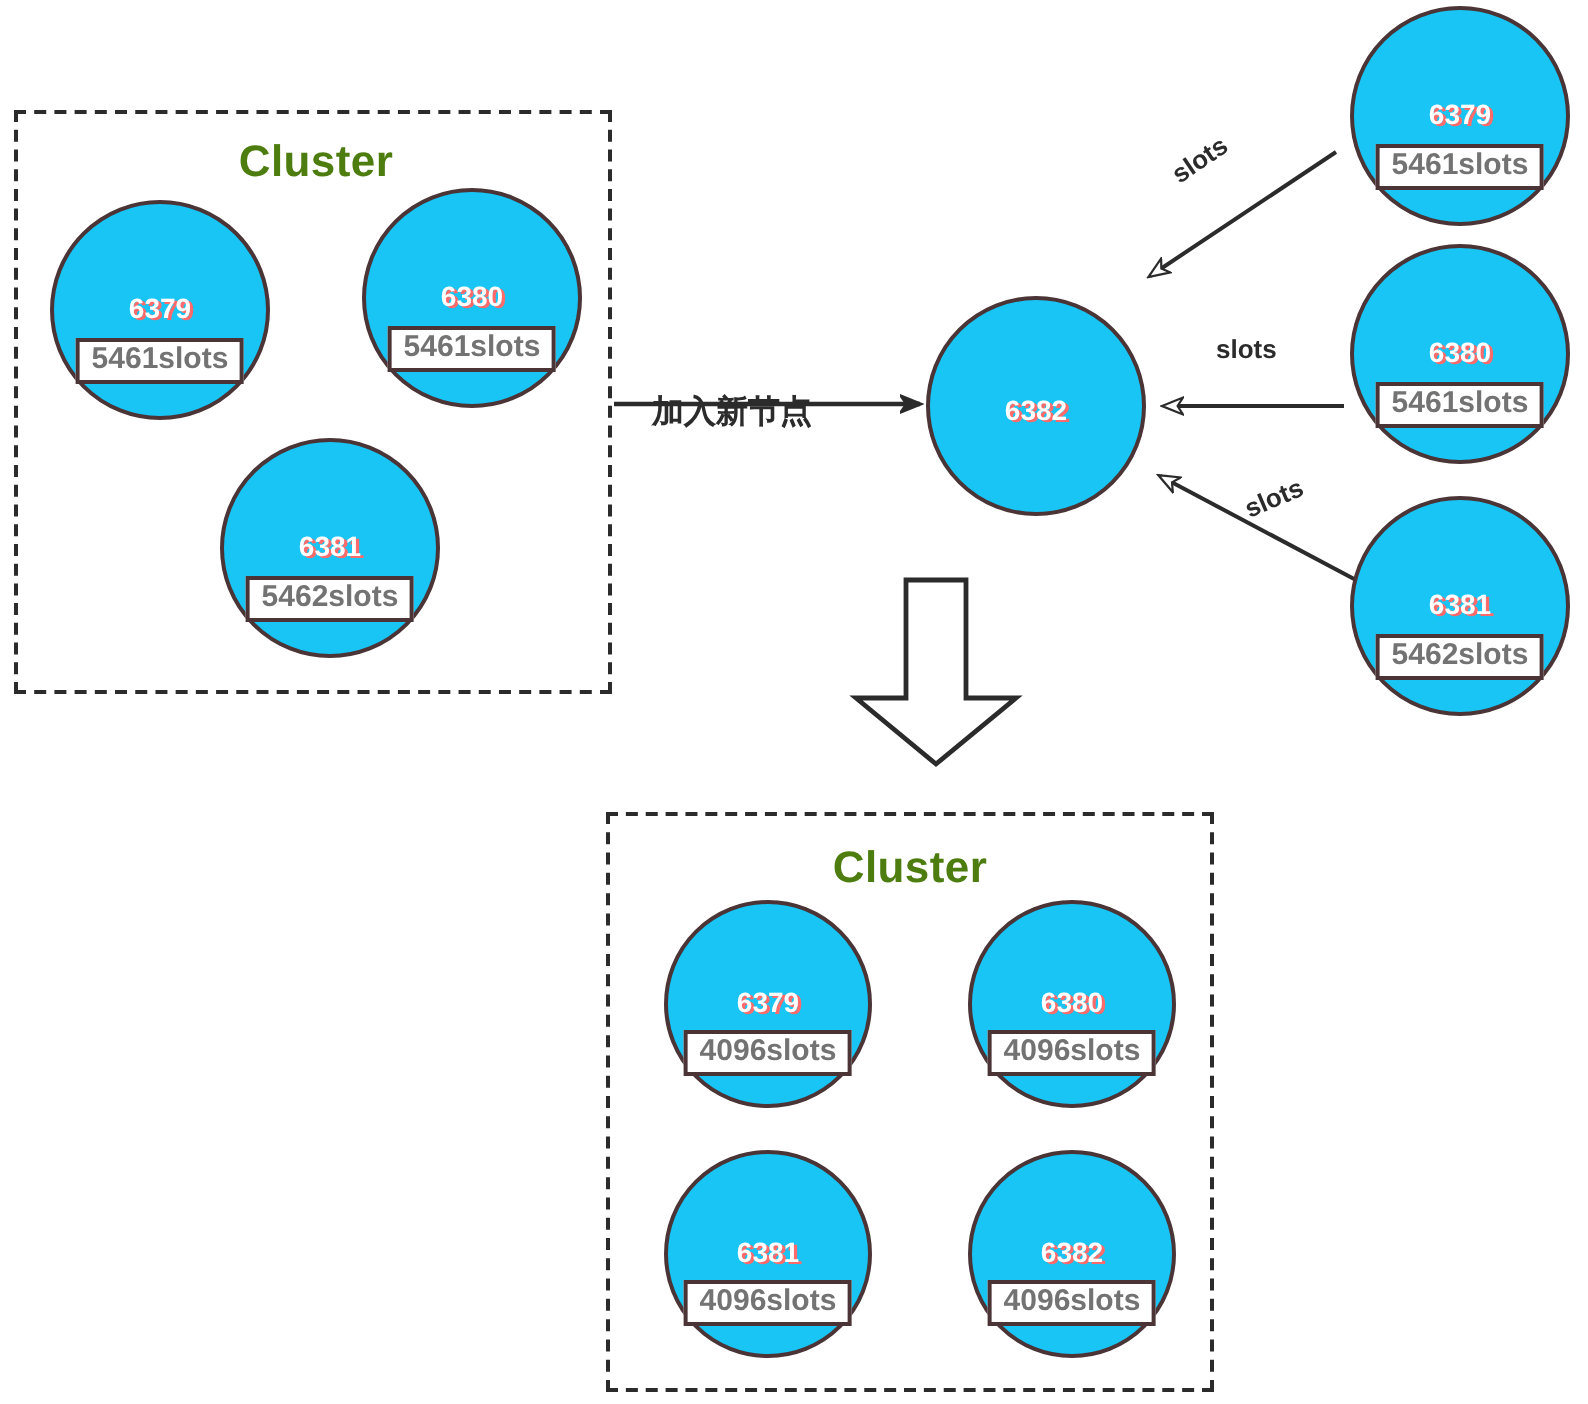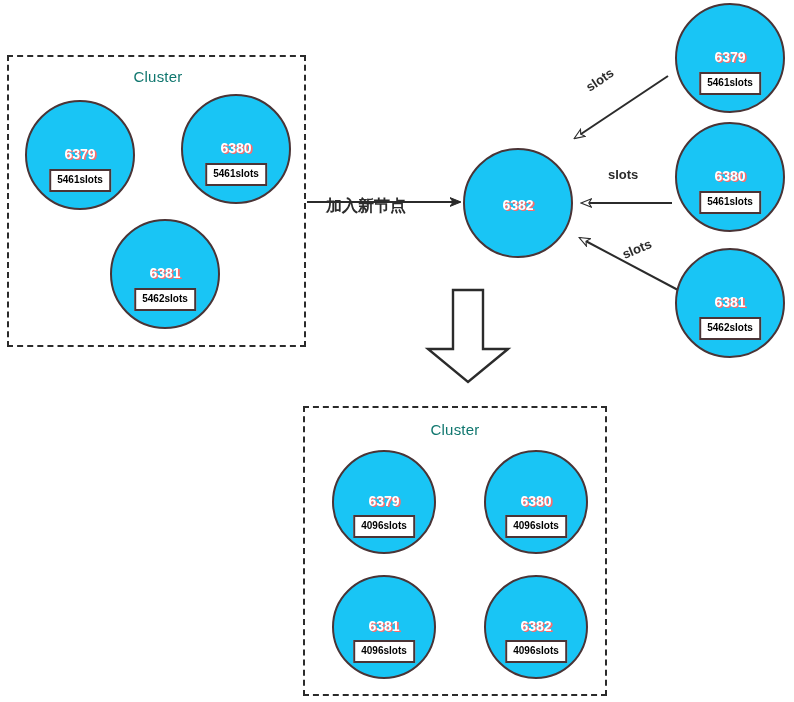--- a/index.html
+++ b/index.html
@@ -11,23 +11,23 @@
 
   
   .cluster-box{
     position:absolute;
     border:2px dashed #2b2b2b;
     box-sizing:border-box;
     background:transparent;
   }
   .cluster-title{
     position:absolute;
-    font-size:15px;
-    font-weight:normal;
-    color:#0f766e;
+    font-size:22px;
+    font-weight:bold;
+    color:#4d7c0f;
     letter-spacing:.2px;
     white-space:nowrap;
     transform:translateX(-50%);
   }
 
   
   .node{
     position:absolute;
     border-radius:50%;
     background:#19c5f5;
@@ -43,22 +43,22 @@
     color:#ffffff;
     text-shadow:1.6px 1.2px 0 #ff6b6b;
     white-space:nowrap;
   }
   .node-slots{
     position:absolute;
     left:50%;
     transform:translateX(-50%);
     background:#ffffff;
     border:2px solid #4a3436;
-    color:#000000;
-    font-size:10px;
+    color:#737373;
+    font-size:15px;
     font-weight:bold;
     padding:1px 6px 2px 6px;
     white-space:nowrap;
     box-sizing:border-box;
     line-height:16px;
   }
 
   
   #arrows{position:absolute;left:0;top:0;width:794px;height:702px;pointer-events:none;}
 

